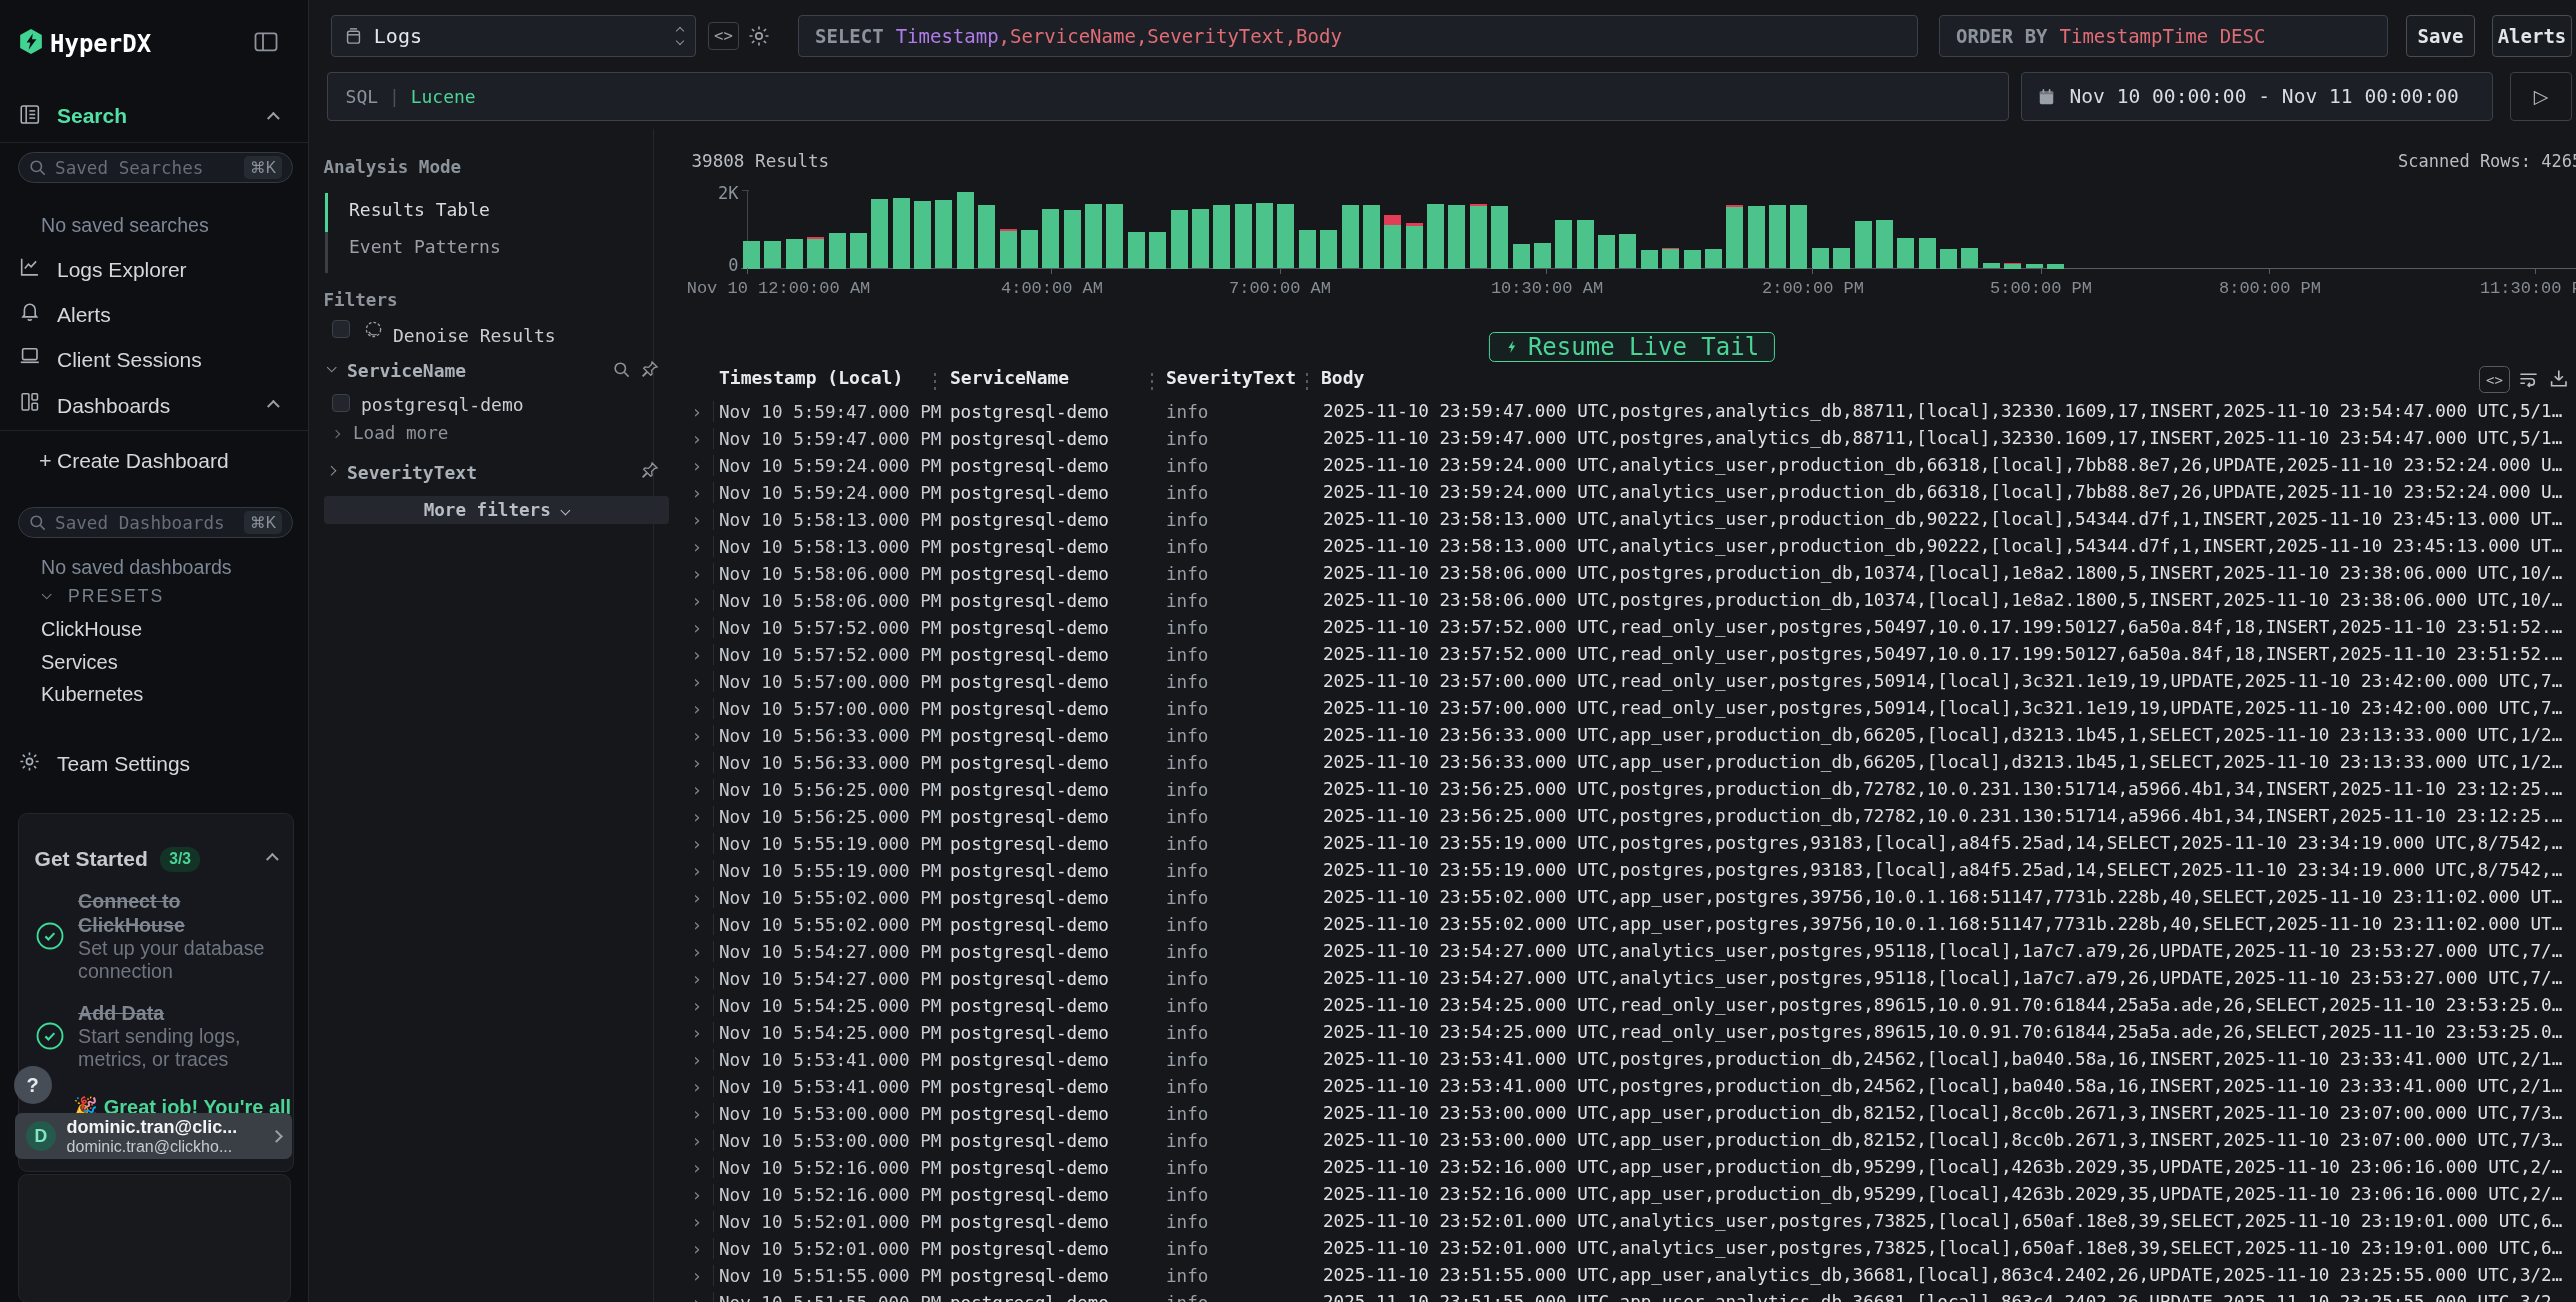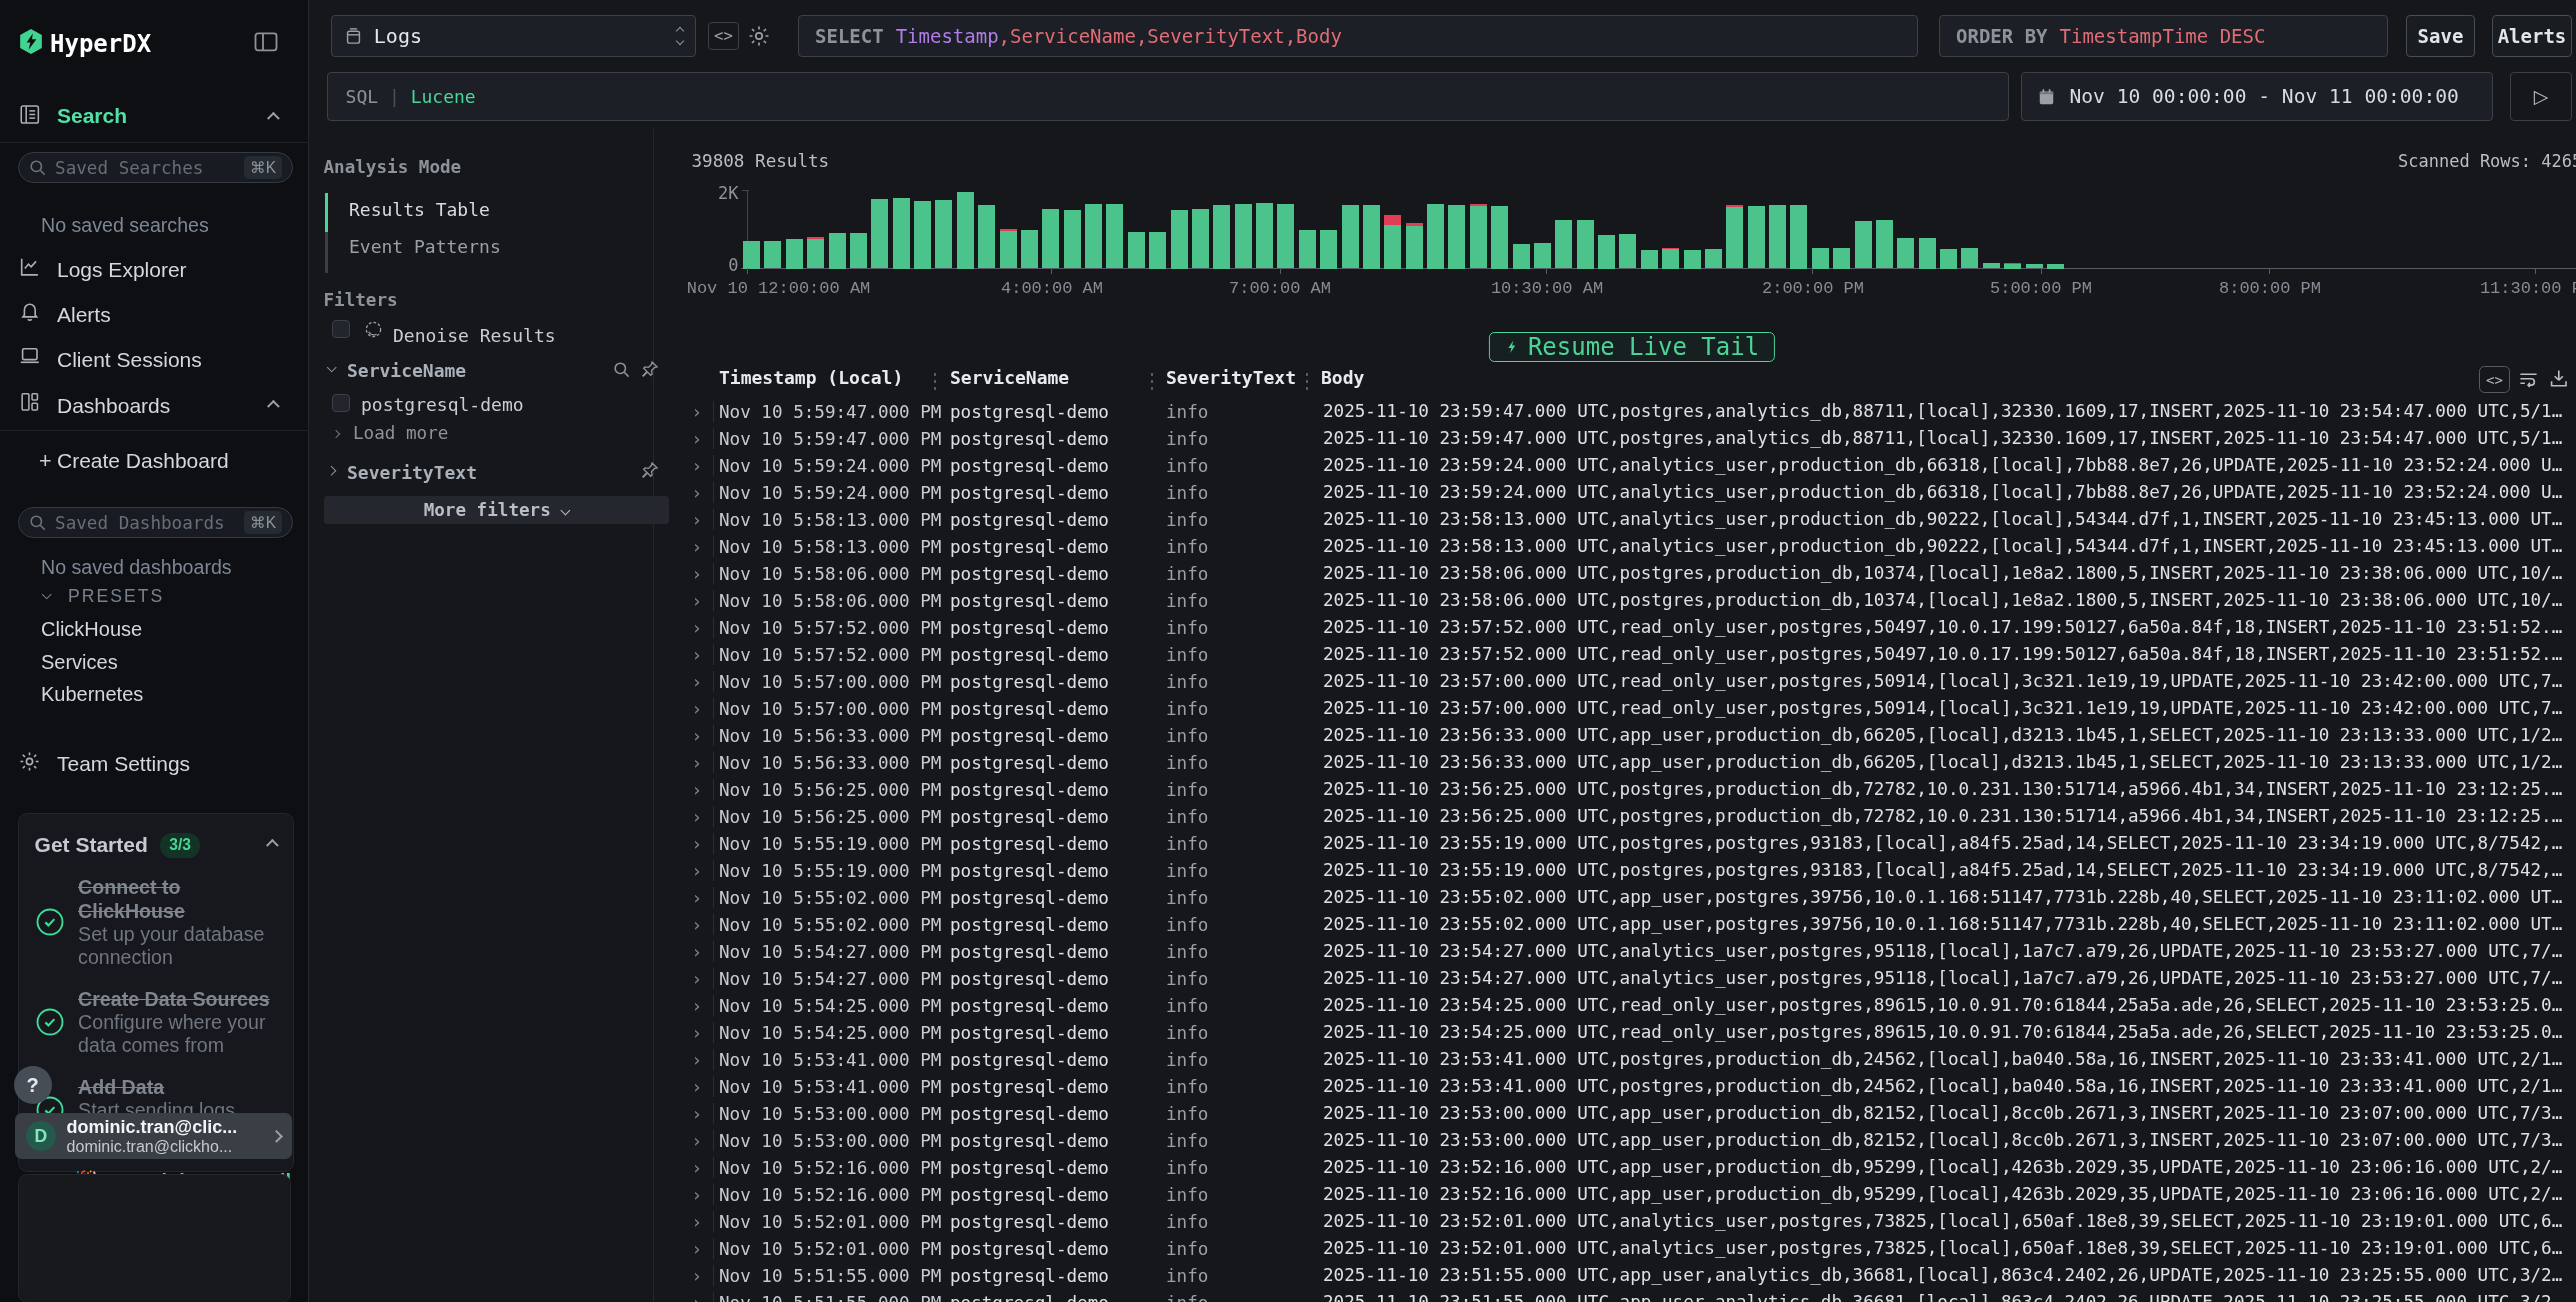--- a/index.html
+++ b/index.html
@@ -43,21 +43,21 @@
   .trow{position:relative;height:27px;width:1894px}
   .trow span{position:absolute;top:0;height:27px;display:flex;align-items:center;white-space:nowrap;
     font-family:"DejaVu Sans Mono",monospace;font-size:17.6px}
   .c0{left:9.5px;color:#7e858d;font-size:16px}
   .vl{left:31px;top:2.7px!important;height:21px!important;width:0.7px;background:#2a2e34}
   .c1{left:37px;color:#c6cbd1}
   .c2{left:268px;color:#dde0e4}
   .c3{left:484px;color:#9aa0a8}
   .c4{left:641px;right:4px;overflow:hidden;color:#dde0e4;display:block!important;line-height:27px;text-overflow:ellipsis}
   
-  #gscard{position:absolute;left:17.6px;top:813px;width:276px;height:359px;background:#16181d;border:0.7px solid #23262c;border-radius:9.5px;padding:19px 16px;z-index:1}
+  #gscard{position:absolute;left:17.6px;top:813px;width:276px;height:359px;background:#16181d;border:0.7px solid #23262c;border-radius:9.5px;padding:33px 16px;z-index:1}
   .step{display:flex;align-items:center;gap:13.5px;margin-top:17.6px}
   .step-title{font-weight:bold;font-size:19.6px;color:#7f868f;text-decoration:line-through;line-height:24px}
   .step-desc{font-size:19.6px;color:#6f7680;line-height:23px}
 </style>
 </head>
 <body>
 
 <div id="sidebar">
   <svg class="abs" style="left:17.6px;top:28px" width="26" height="27" viewBox="0 0 24 24">
     <polygon points="12,0.5 22,6 22,18 12,23.5 2,18 2,6" fill="#41d392"></polygon>
@@ -149,30 +149,20 @@
       <span class="chev chev-up" style="margin-left:auto;color:#9aa0a8"></span>
     </div>
     <div class="step">
       <svg width="30" height="30" viewBox="0 0 24 24" style="flex:none">
         <circle cx="12" cy="12" r="10" fill="none" stroke="#3ddc97" stroke-width="1.5"></circle>
         <path d="M8.3 12.3l2.4 2.4 4.8-5" fill="none" stroke="#3ddc97" stroke-width="1.7"></path>
       </svg>
       <div style="width:192px">
         <div class="step-title">Connect to ClickHouse</div>
         <div class="step-desc">Set up your database connection</div>
-      </div>
-    </div>
-    <div class="step">
-      <svg width="30" height="30" viewBox="0 0 24 24" style="flex:none">
-        <circle cx="12" cy="12" r="10" fill="none" stroke="#3ddc97" stroke-width="1.5"></circle>
-        <path d="M8.3 12.3l2.4 2.4 4.8-5" fill="none" stroke="#3ddc97" stroke-width="1.7"></path>
-      </svg>
-      <div style="width:192px">
-        <div class="step-title">Create Data Sources</div>
-        <div class="step-desc">Configure where your data comes from</div>
       </div>
     </div>
     <div class="step">
       <svg width="30" height="30" viewBox="0 0 24 24" style="flex:none">
         <circle cx="12" cy="12" r="10" fill="none" stroke="#3ddc97" stroke-width="1.5"></circle>
         <path d="M8.3 12.3l2.4 2.4 4.8-5" fill="none" stroke="#3ddc97" stroke-width="1.7"></path>
       </svg>
       <div style="width:192px">
         <div class="step-title">Add Data</div>
         <div class="step-desc">Start sending logs, metrics, or traces</div>

